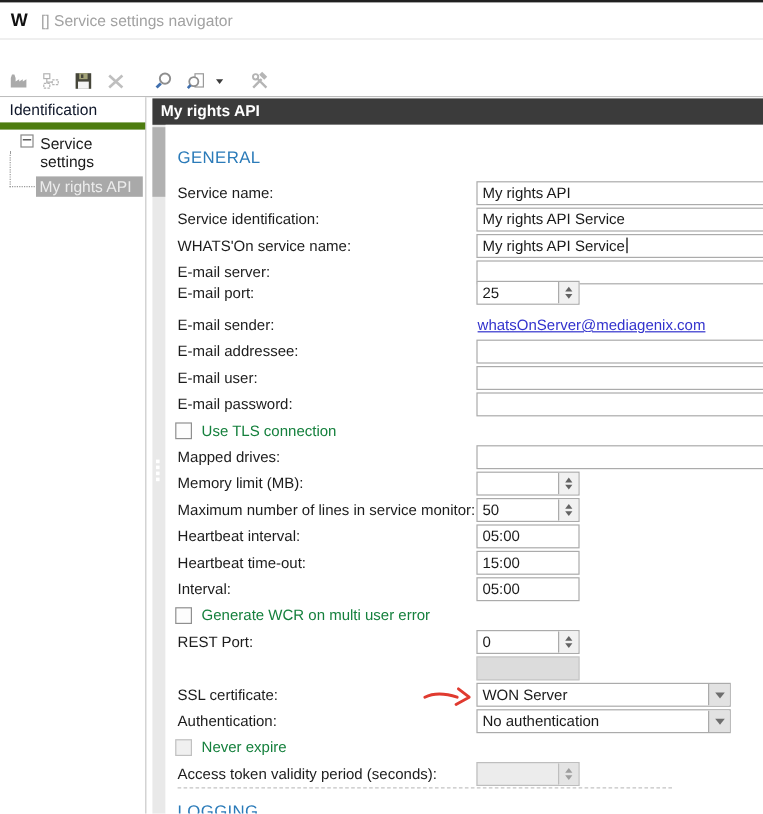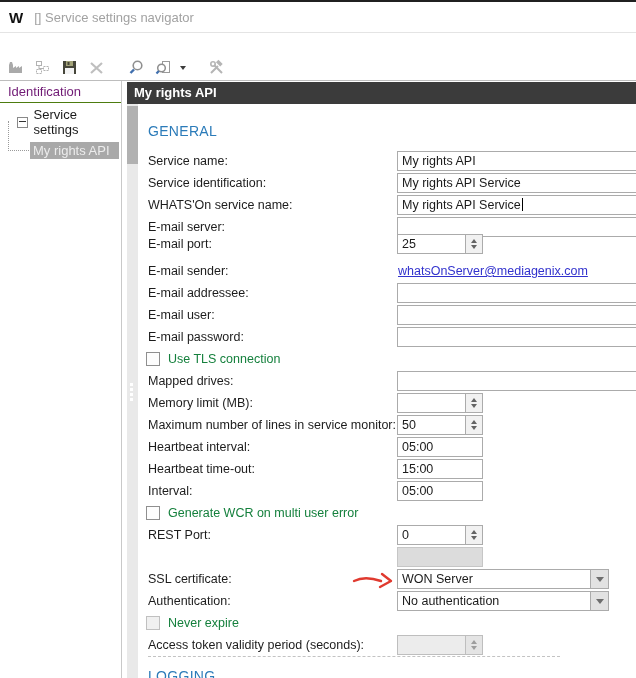--- a/index.html
+++ b/index.html
@@ -26,24 +26,24 @@
            align-items:center;background:#fff;border-bottom:1px solid #bdbdbd;}
   .tbtn{width:23px;height:22px;display:flex;align-items:center;justify-content:center;margin-right:4px;}
   .tbtn:first-child{margin-left:4px;}
   .gap-before{margin-left:13px;}
   .caret-down{width:0;height:0;border-left:3px solid transparent;border-right:3px solid transparent;
               border-top:4px solid #3c3c3c;margin:0 6px 0 1px;}
 
   
   .left-panel{position:absolute;top:81px;left:0;width:121px;bottom:0;background:#fff;
               border-right:1px solid #c9c9c9;}
-  .left-header{height:21px;line-height:21px;padding-left:8px;font-size:13px;color:#701a75;
-               border-bottom:1px solid #4d7c0f;}
+  .left-header{height:21px;line-height:21px;padding-left:8px;font-size:13px;color:#0f172a;
+               border-bottom:6px solid #4d7c0f;}
   .tree{position:relative;font-size:13px;}
-  .tree-root-row{position:absolute;top:4px;left:3px;display:flex;align-items:center;padding-left:14px;}
+  .tree-root-row{position:absolute;top:4px;left:3px;display:flex;align-items:flex-start;padding-left:14px;}
   .expander{width:9px;height:9px;border:1px solid #898989;background:#fff;position:relative;margin-right:6px;}
   .expander::after{content:"";position:absolute;left:1px;right:1px;top:3px;height:1px;background:#333;}
   .tree-child-row{position:absolute;top:39px;left:30px;right:2px;height:17px;line-height:17px;
                   background:#a9a9a9;color:#ececec;padding-left:3px;white-space:nowrap;overflow:hidden;}
   .tree-vline{position:absolute;top:18px;left:8px;height:30px;border-left:1px dotted #9a9a9a;}
   .tree-hline{position:absolute;top:47px;left:8px;width:21px;border-top:1px dotted #9a9a9a;}
 
   
   .scroll-strip{position:absolute;top:104px;left:127px;width:11px;bottom:0;background:#e9e9e9;}
   .scroll-thumb{position:absolute;top:2px;left:0;width:11px;height:58px;background:#b1b1b1;}

